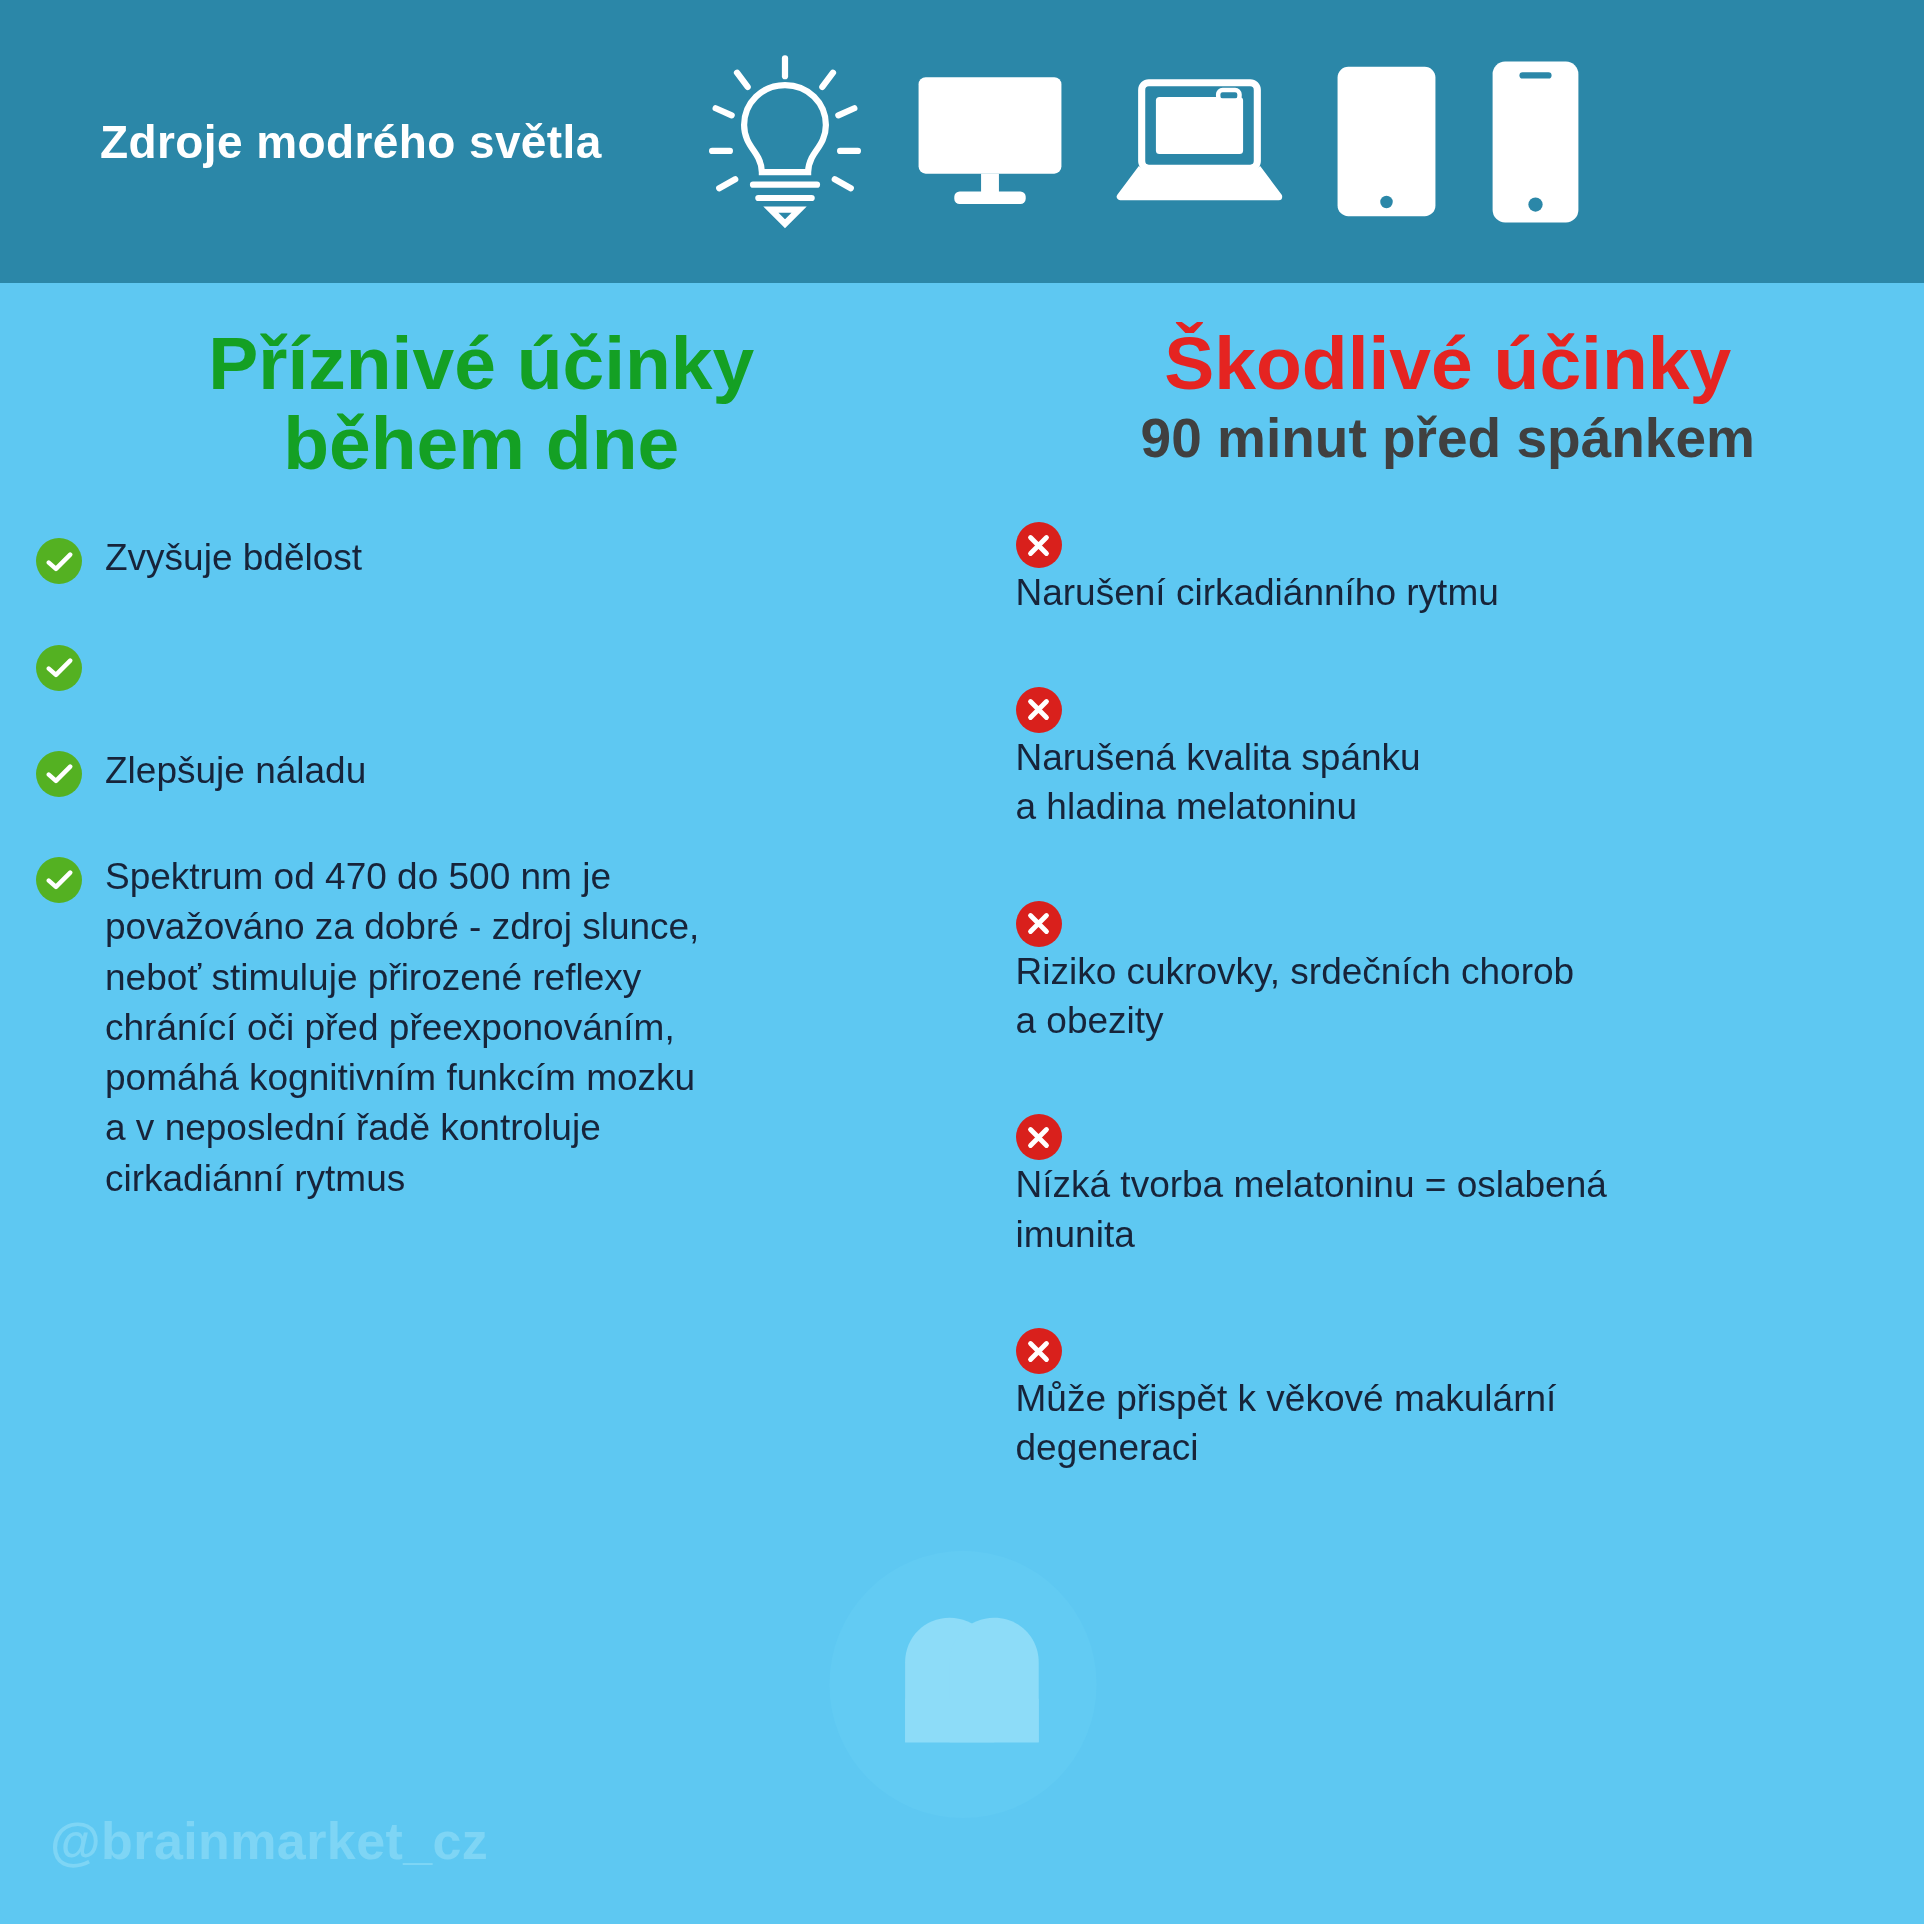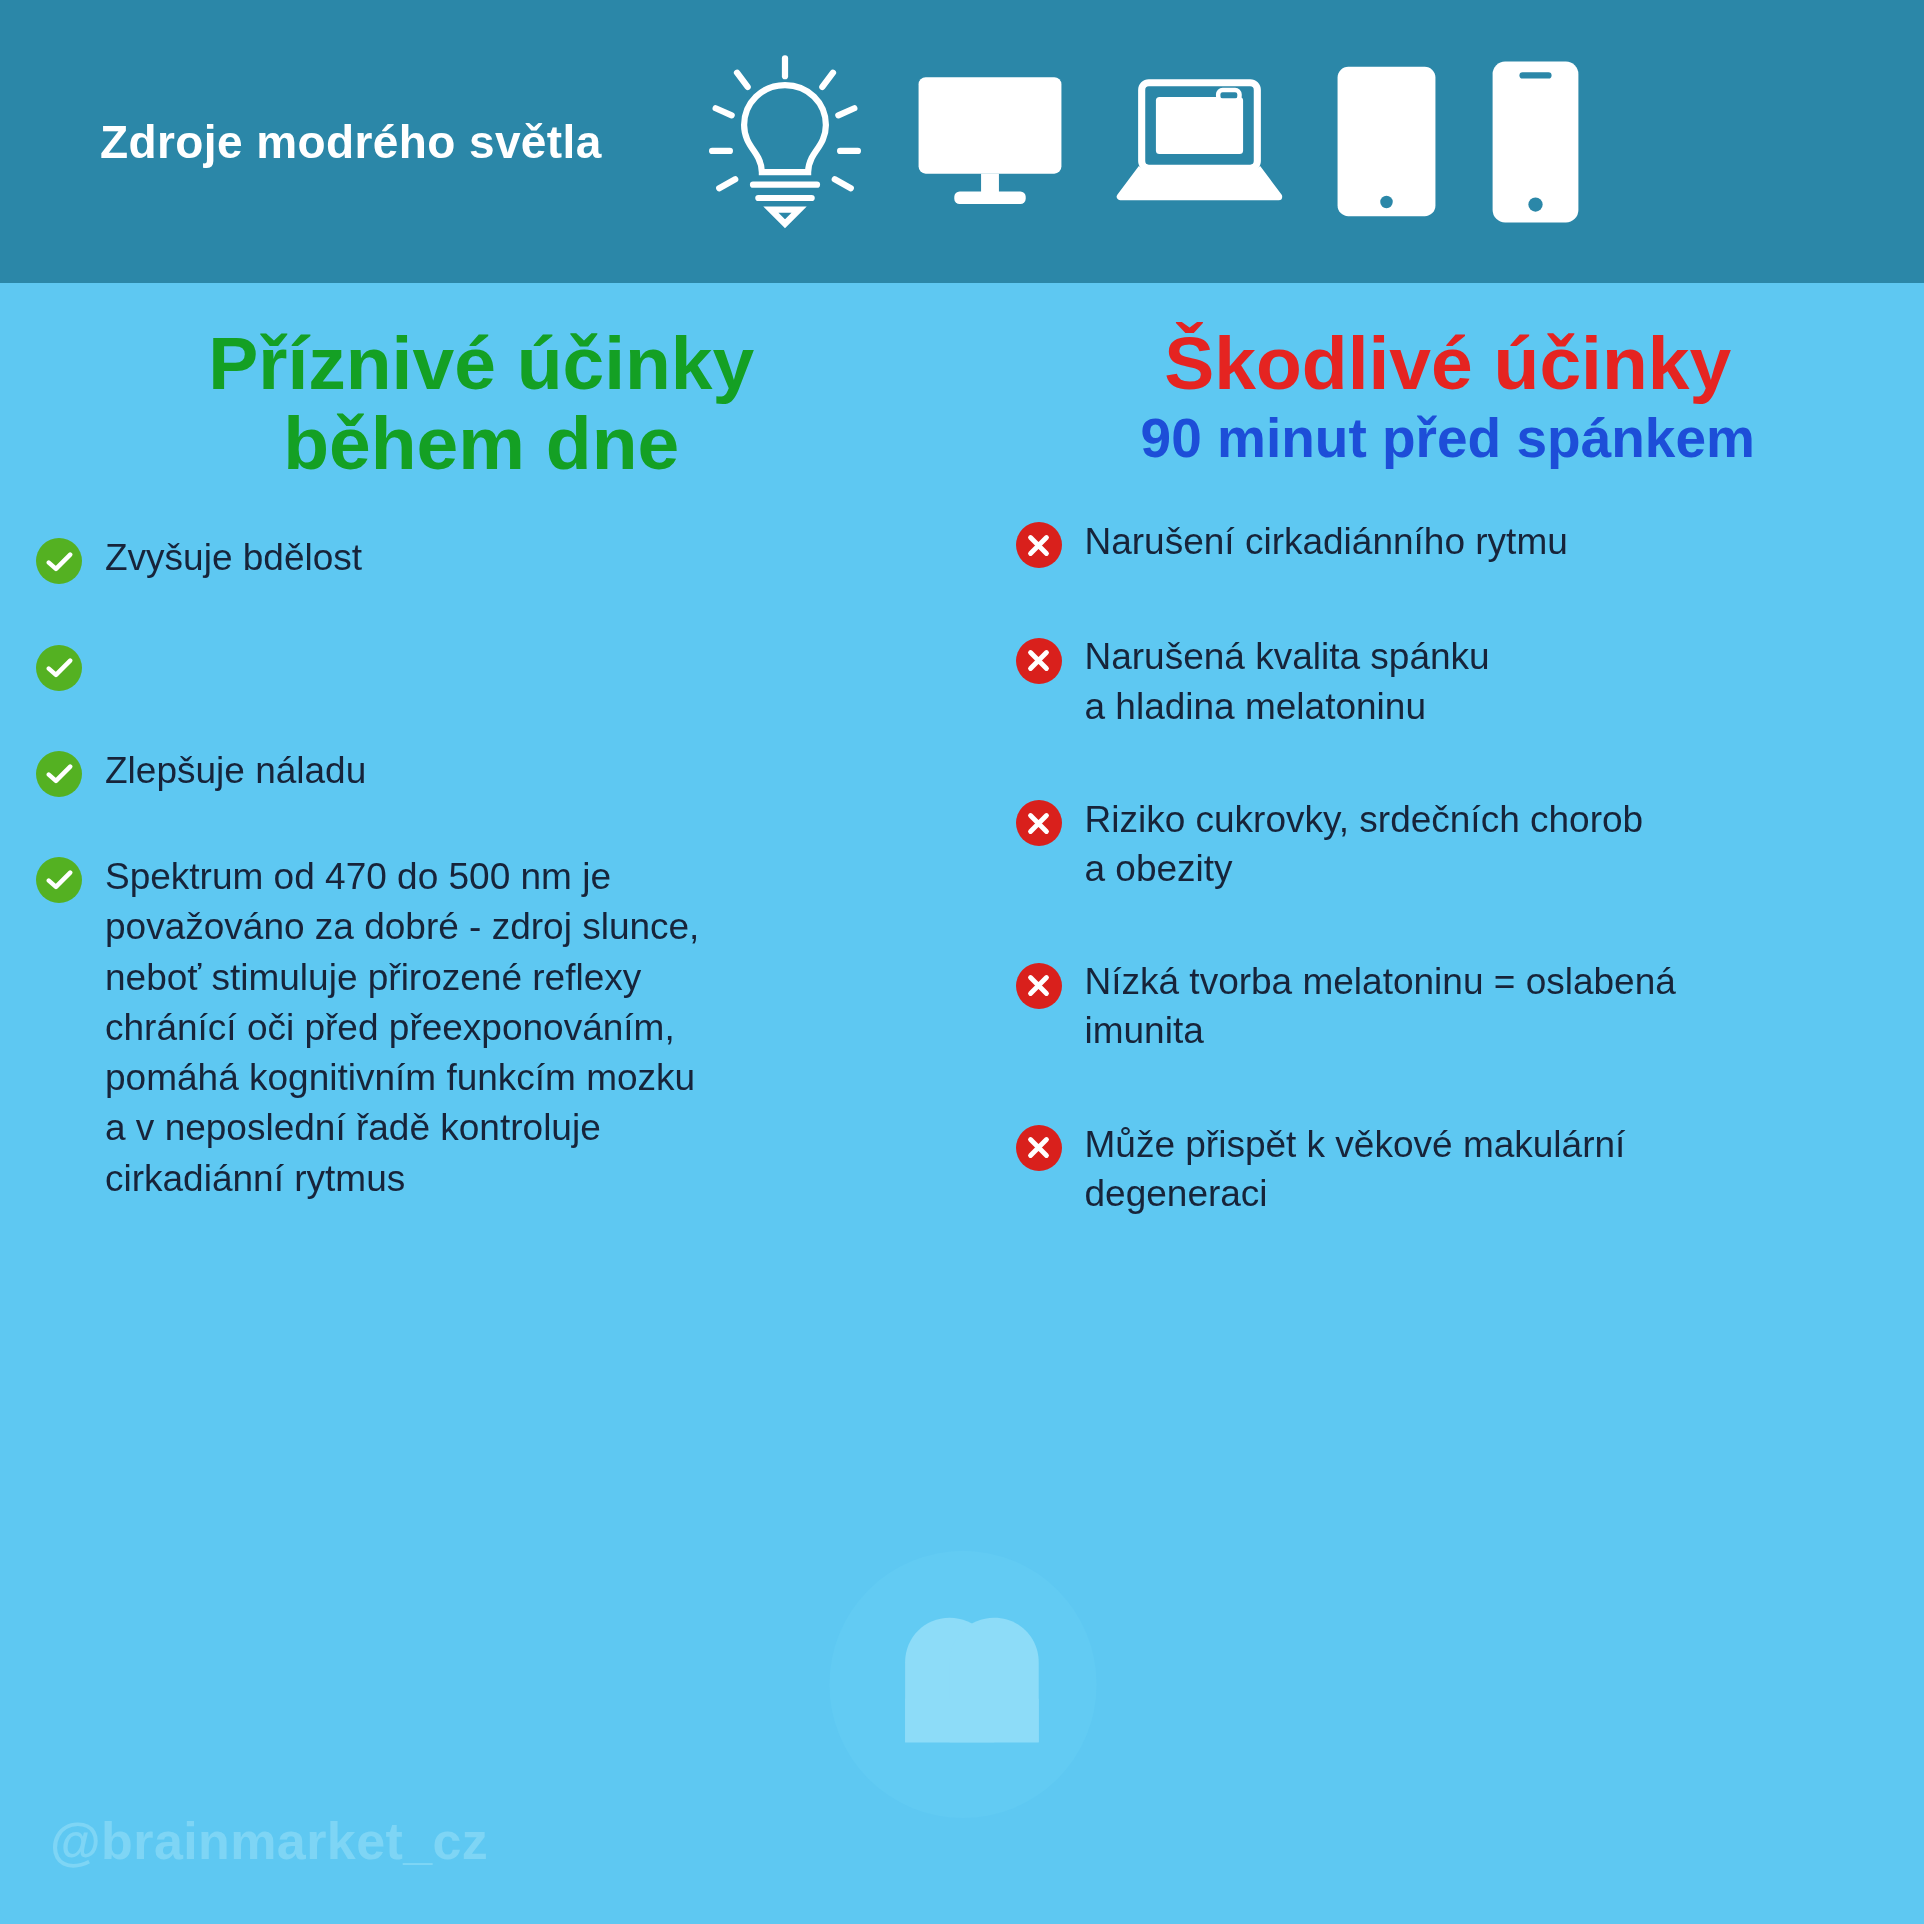--- a/index.html
+++ b/index.html
@@ -56,21 +56,21 @@
   .col-left { padding-left: 36px; padding-right: 36px; }
   .col-right { padding-left: 53px; padding-right: 45px; }
 
   .col-title {
     font-weight: bold;
     line-height: 1.06;
     text-align: center;
   }
   .title-green { color: #14a024; font-size: 75px; }
   .title-red   { color: #e52421; font-size: 75px; }
-  .title-sub-red { color: #1d4ed8; font-size: 55px; font-weight: bold; display:block; margin-top: 5.3px;}
+  .title-sub-red { color: #404040; font-size: 55px; font-weight: bold; display:block; margin-top: 5.3px;}
 
   .list { margin-top: 50px; }
   .item {
     display: flex;
     align-items: flex-start;
     margin-bottom: 48px;
   }
   .badge {
     flex: 0 0 auto;
     width: 46px;
@@ -89,21 +89,21 @@
   .item-text {
     color: #17243a;
     font-size: 37px;
     line-height: 1.33;
     font-weight: 500;
     white-space: pre-line;
   }
   .item-big .item-text { font-size: 37px; line-height: 1.36; }
 
   .left-list .item { margin-bottom: 55px; }
-  .right-list .item { margin-bottom: 64px; }
+  .right-list .item { margin-bottom: 64px; flex-direction: column; }
 
   
   .watermark {
     position: absolute;
     left: 50%;
     transform: translateX(-50%);
     bottom: 93px;
     opacity: 1;
   }
   .handle {

